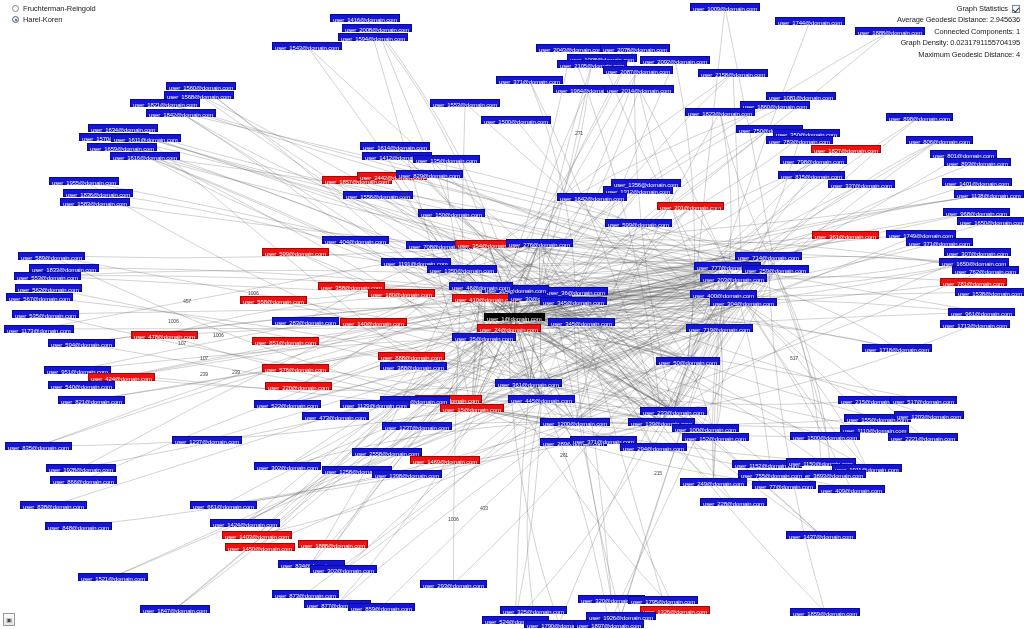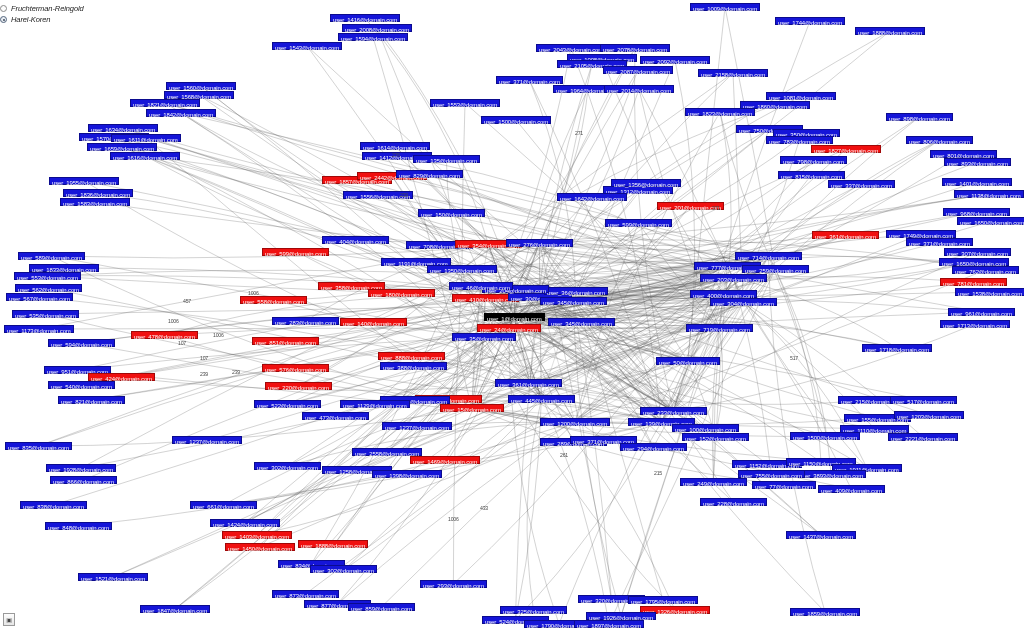--- a/index.html
+++ b/index.html
@@ -20,28 +20,27 @@
     position: relative;
     width: 1024px;
     height: 629px;
     background: #ffffff;
     overflow: hidden;
   }
 
   
   .layout-panel {
     position: absolute;
-    left: 0;
+    left: 12px;
     top: 3px;
     z-index: 60;
     font-size: 7.5px;
     color: #1a1a1a;
     line-height: 11px;
     background: transparent;
-    font-style: italic;
   }
   .radio-row {
     display: flex;
     align-items: center;
     gap: 4px;
     height: 11px;
     white-space: nowrap;
   }
   .radio-mark {
     width: 7px;
@@ -216,20 +215,30 @@
     <div class="radio-row">
       <span class="radio-mark"></span>
       <span class="radio-label">Fruchterman-Reingold</span>
     </div>
     <div class="radio-row">
       <span class="radio-mark checked"></span>
       <span class="radio-label">Harel-Koren</span>
     </div>
   </div>
 
+  <div class="stats-panel">
+    <div class="stats-head">
+      <span class="stats-title">Graph Statistics</span>
+      <span class="check-mark checked"></span>
+    </div>
+    <div class="stat-line">Average Geodesic Distance: 2.945636</div>
+    <div class="stat-line">Connected Components: 1</div>
+    <div class="stat-line">Graph Density: 0.0231791155704195</div>
+    <div class="stat-line">Maximum Geodesic Distance: 4</div>
+  </div>
 
   <div id="graph-canvas">
     <svg id="edge-layer" width="1024" height="629">
         <path d="M365.0,18.0 Q450.8,117.8 488.4,244.0" stroke="#555555" stroke-width="0.4" fill="none" opacity="0.65"></path>
         <path d="M725.0,7.0 Q751.6,137.7 775.4,269.0" stroke="#555555" stroke-width="0.4" fill="none" opacity="0.65"></path>
         <path d="M725.0,7.0 Q705.0,183.9 687.7,361.0" stroke="#555555" stroke-width="0.4" fill="none" opacity="0.65"></path>
         <path d="M810.0,21.0 Q734.6,213.5 673.4,411.0" stroke="#555555" stroke-width="0.4" fill="none" opacity="0.65"></path>
         <path d="M890.0,31.0 Q721.9,173.3 539.7,297.0" stroke="#555555" stroke-width="0.4" fill="none" opacity="0.65"></path>
         <path d="M890.0,31.0 Q677.9,149.7 485.4,298.0" stroke="#555555" stroke-width="0.4" fill="none" opacity="0.65"></path>
         <path d="M377.0,28.0 Q447.5,208.1 530.0,383.0" stroke="#555555" stroke-width="0.4" fill="none" opacity="0.65"></path>

